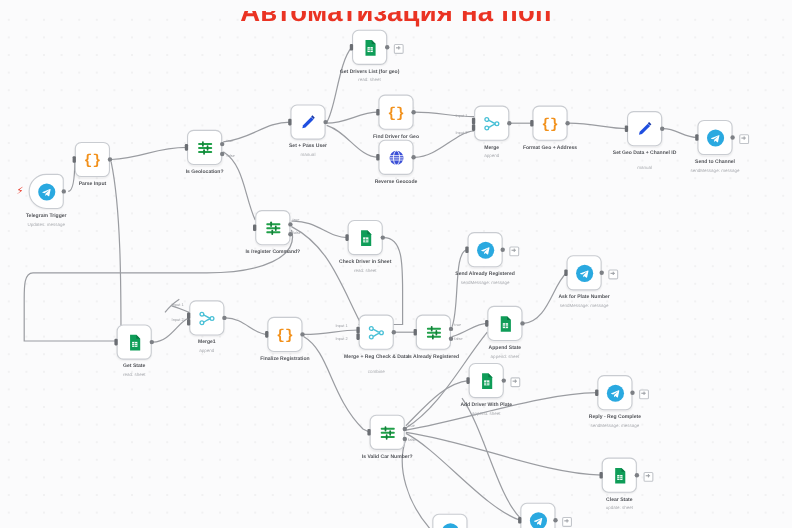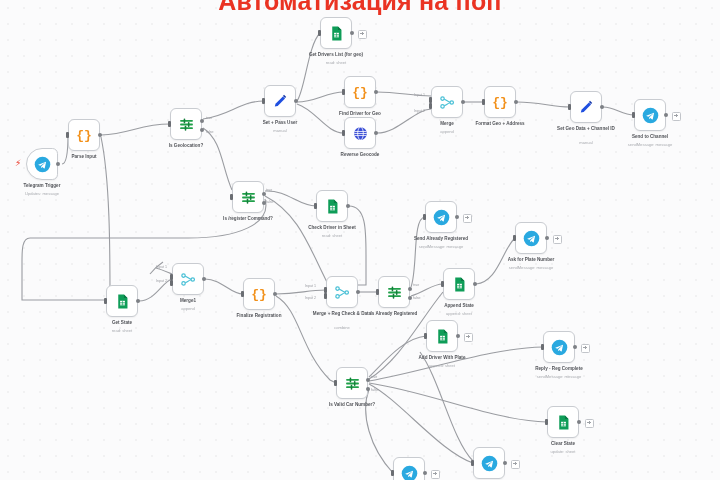--- a/index.html
+++ b/index.html
@@ -2,21 +2,21 @@
 <html><head>
 <meta charset="utf-8">
 <style>
   html,body{margin:0;padding:0;}
   body{
     width:720px;height:480px;overflow:hidden;
     background:#fbfbfc;
     font-family:"Liberation Sans","DejaVu Sans",sans-serif;
     position:relative;
   }
-  #canvas{position:absolute;inset:0;overflow:hidden;background:#fbfbfc;}
+  #canvas{position:absolute;inset:0;overflow:hidden;background:#fbfbfc;margin-top:10px;}
   
   #grid{position:absolute;inset:0;
     background-image:radial-gradient(#e8e8ea 0.9px, transparent 1px);
     background-size:16px 16px;opacity:.55;}
   #title{
     position:absolute;left:0;right:0;top:-13px;text-align:center;
     color:#ea3323;font-size:25px;font-weight:700;letter-spacing:.2px;
     white-space:nowrap;z-index:6;font-family:"Liberation Sans",sans-serif;
   }
   svg#wires{position:absolute;inset:0;width:720px;height:480px;z-index:1;}

